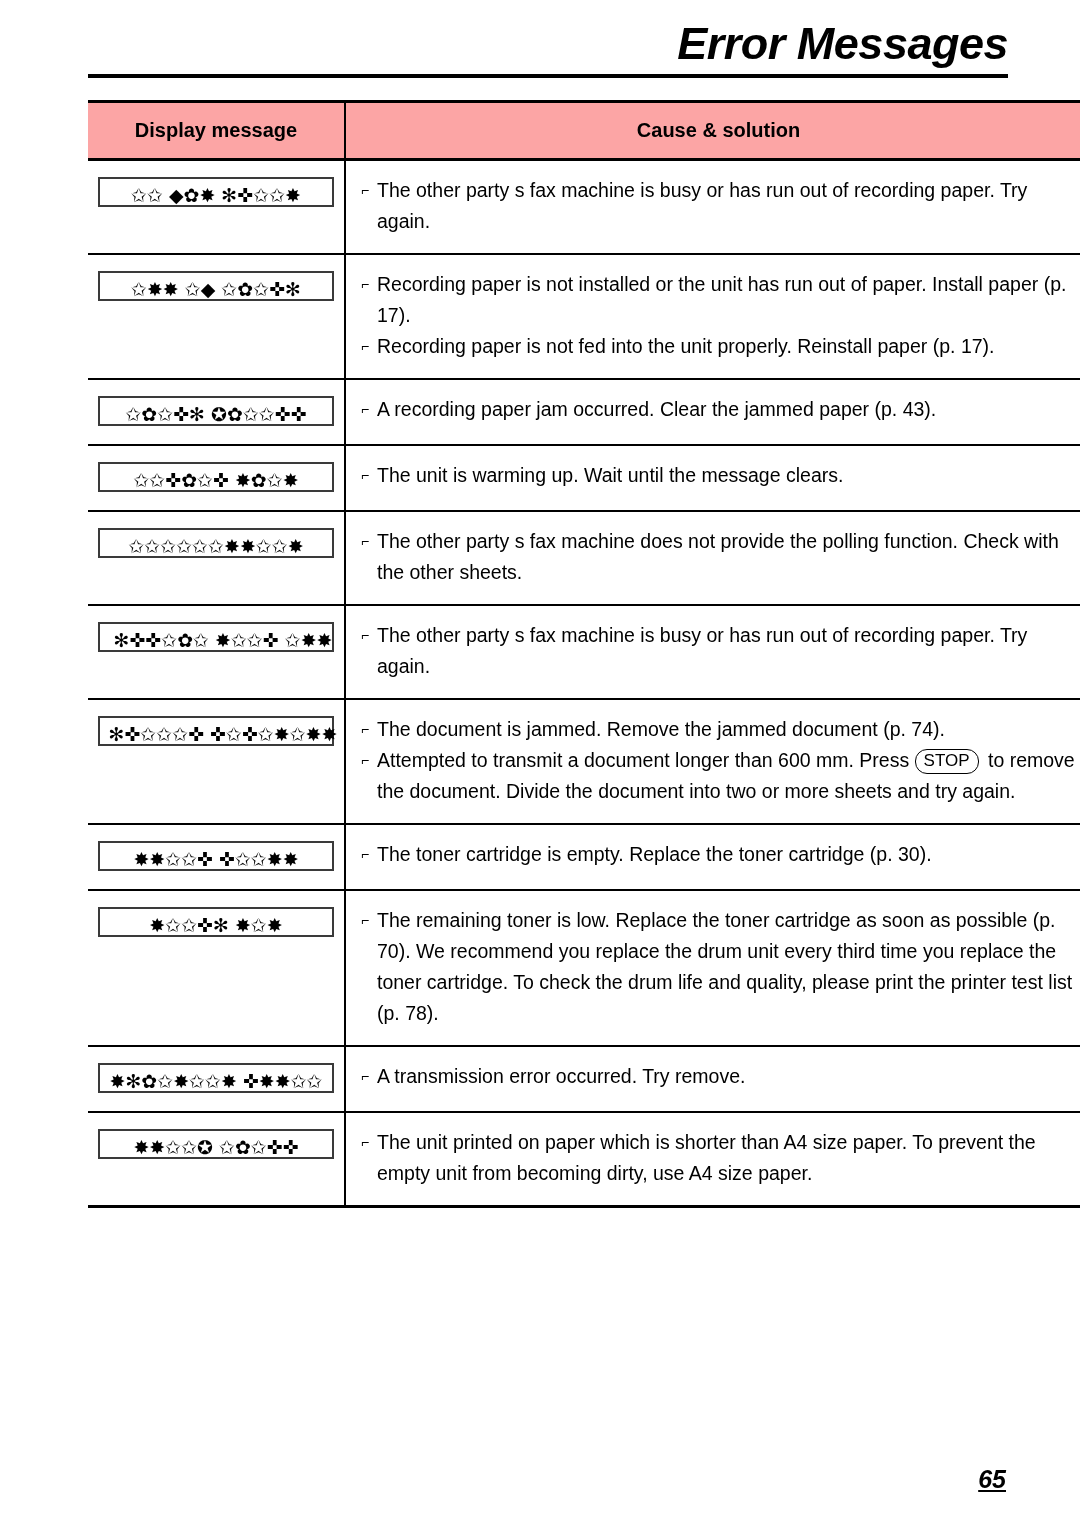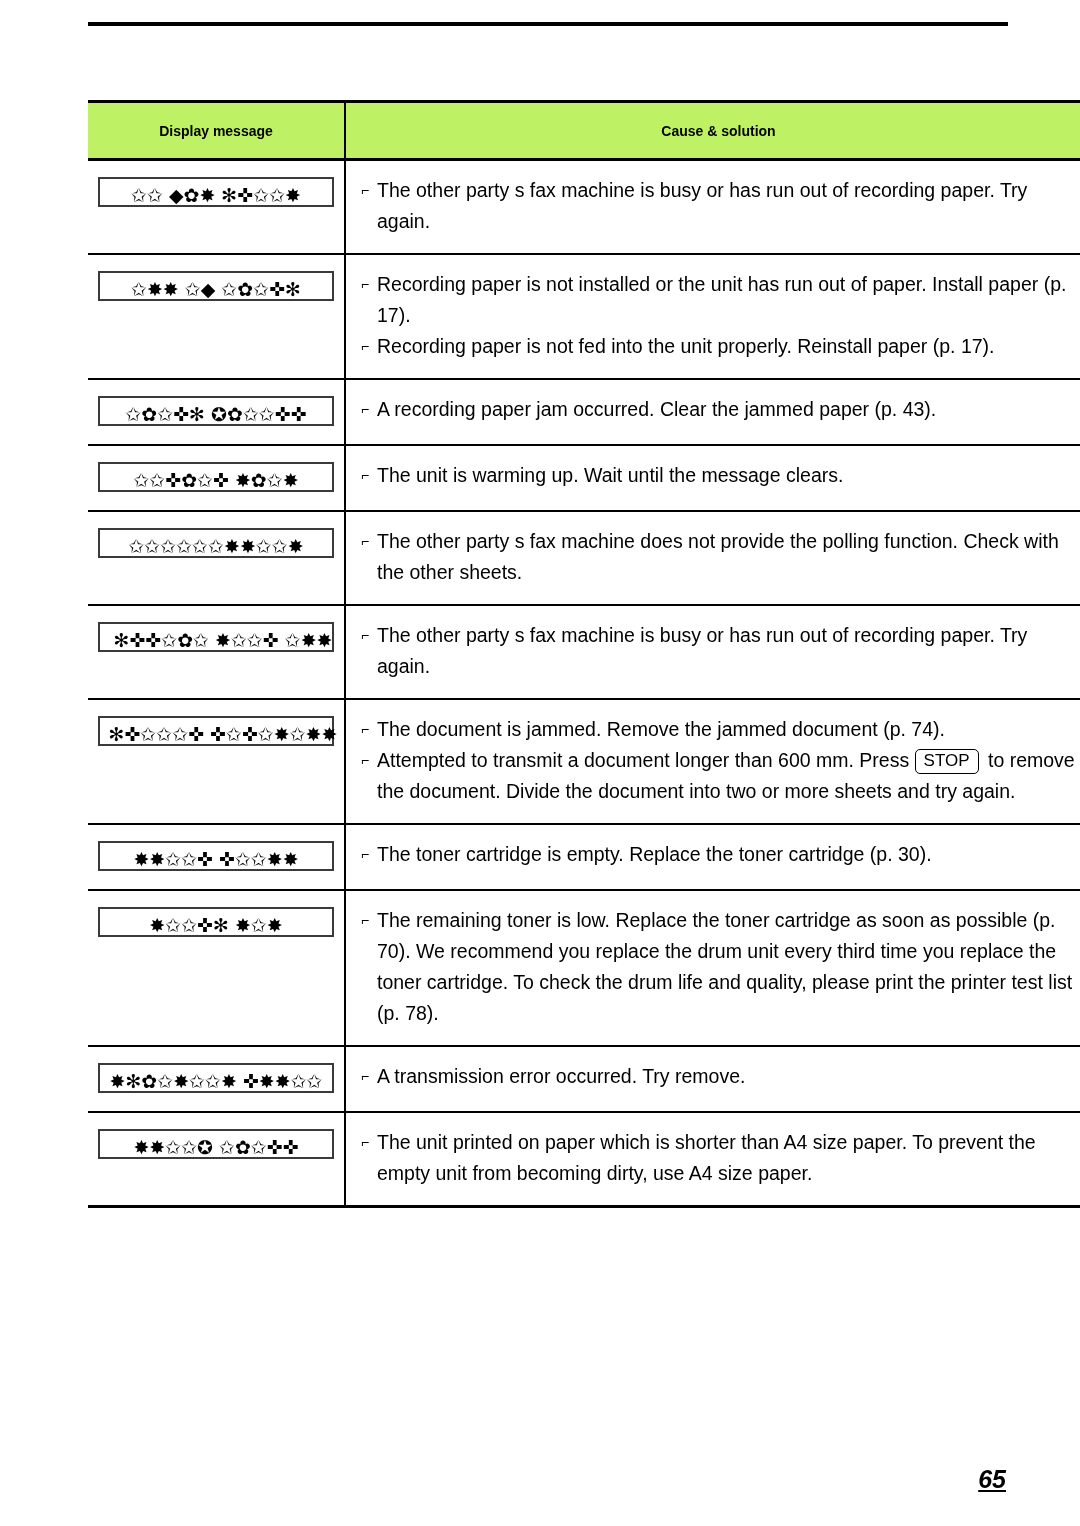--- a/index.html
+++ b/index.html
@@ -49,26 +49,26 @@
   }
   .err-table td, .err-table th {
     vertical-align: top;
     padding: 0;
   }
   .col-display { width: 257px; }
   .col-cause   { width: 746px; }
 
   
   .thead-row th {
-    background: #bef264;
+    background: #fca5a5;
     border-top: 3px solid #000;
     border-bottom: 3px solid #000;
     height: 55px;
     vertical-align: middle;
-    font-size: 14px;
+    font-size: 20px;
     font-weight: bold;
     text-align: center;
     font-family: "Liberation Sans", sans-serif;
   }
   .thead-row th.col-display { border-right: 2px solid #000; }
 
   
   .body-row > td {
     border-bottom: 2px solid #000;
   }
@@ -126,21 +126,21 @@
     font-size: 14px;
     line-height: 31px;
     font-family: "Liberation Sans", sans-serif;
   }
   .cause-text { display: inline; margin-top: 48px; }
 
   
   .key-stop {
     display: inline-block;
     border: 1.6px solid #000;
-    border-radius: 5px;
+    border-radius: 12px;
     padding: 0px 8px 1px 8px;
     font-size: 17px;
     line-height: 22px;
     font-family: "Liberation Sans", sans-serif;
     vertical-align: 1px;
     margin: 0 4px 0 0;
   }
 
   
   .page-number {
@@ -151,20 +151,21 @@
     font-style: italic;
     font-weight: bold;
     font-size: 25px;
     text-decoration: underline;
   }
 </style>
 </head>
 <body>
 
 <div class="page-header">
+  <div class="page-title">Error Messages</div>
   <div class="title-rule"></div>
 </div>
 
 <table class="err-table">
   <colgroup>
     <col class="col-display">
     <col class="col-cause">
   </colgroup>
   <thead>
     <tr class="thead-row">

